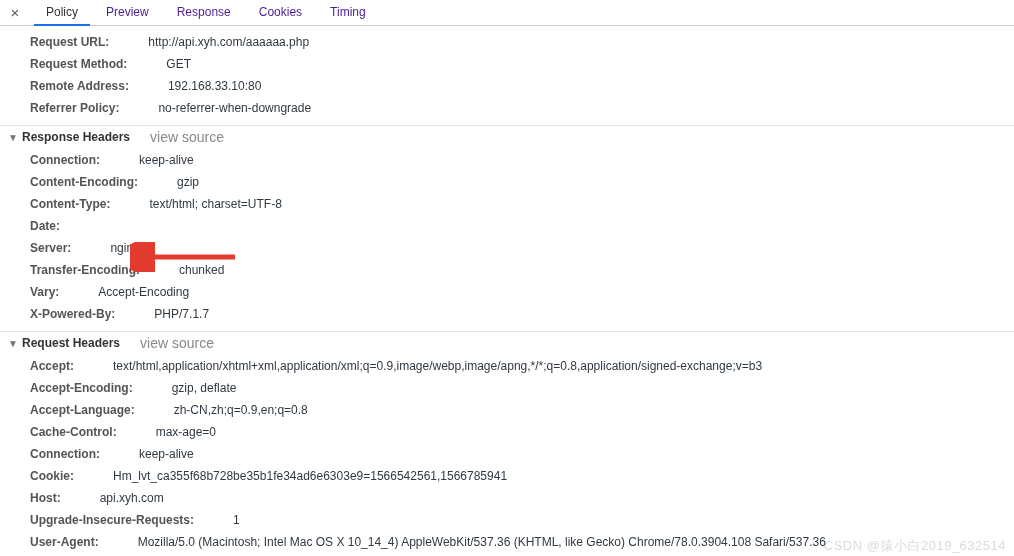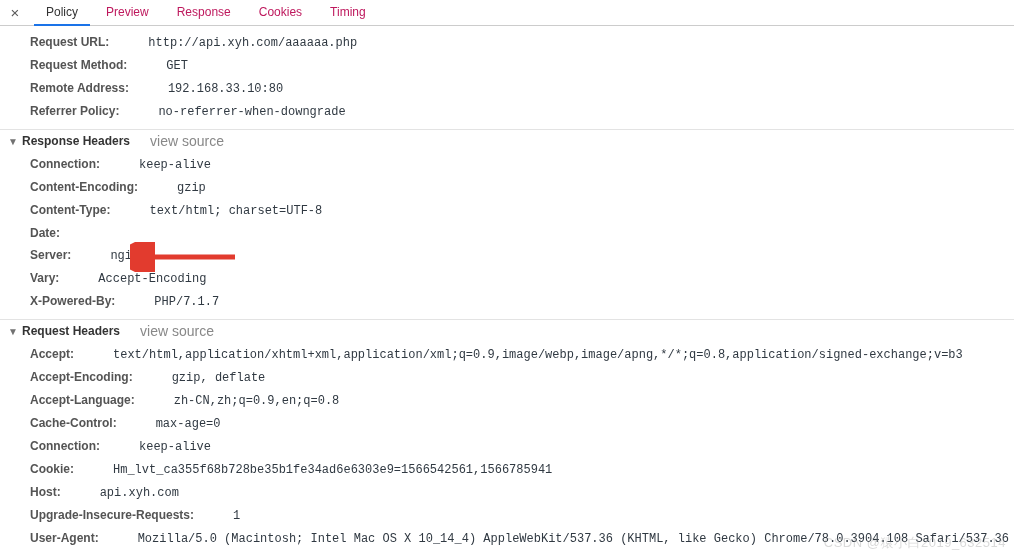--- a/index.html
+++ b/index.html
@@ -25,21 +25,21 @@
   justify-content: center;
   width: 18px;
   height: 18px;
   color: #5a5a5a;
   cursor: pointer;
   font-size: 15px;
   margin-right: 6px;
 }
 .tab {
   padding: 4px 12px 5px;
-  color: #be185d;
+  color: #4c1d95;
   cursor: pointer;
   font-size: 12px;
   border-bottom: 2px solid transparent;
   margin-bottom: -1px;
 }
 .tab.active {
   color: #333;
   border-bottom: 2px solid #1a73e8;
 }
 .panel {
@@ -76,21 +76,21 @@
   padding: 2px 0;
   line-height: 18px;
   gap: 33px;
 }
 .kv-key {
   font-weight: 700;
   color: #545454;
   white-space: nowrap;
 }
 .kv-val {
-  font-family: Liberation Mono, monospace;
+  font-family: Liberation Sans, sans-serif;
   color: #303942;
   margin-left: 6px;
   word-break: break-all;
 }
 .status-dot {
   display: inline-block;
   width: 10px;
   height: 10px;
   background: #63b963;
   border-radius: 50%;
@@ -175,20 +175,24 @@
           <span class="kv-val">text/html; charset=UTF-8</span>
         </div>
         <div class="kv-row">
           <span class="kv-key">Date:</span>
         </div>
         <div class="kv-row">
           <span class="kv-key">Server:</span>
           <span class="kv-val">nginx</span>
         </div>
         <div class="kv-row">
+          <span class="kv-key">Transfer-Encoding:</span>
+          <span class="kv-val">chunked</span>
+        </div>
+        <div class="kv-row">
           <span class="kv-key">Vary:</span>
           <span class="kv-val">Accept-Encoding</span>
         </div>
         <div class="kv-row">
           <span class="kv-key">X-Powered-By:</span>
           <span class="kv-val">PHP/7.1.7</span>
         </div>
       </div>
 
     <hr class="divider">

